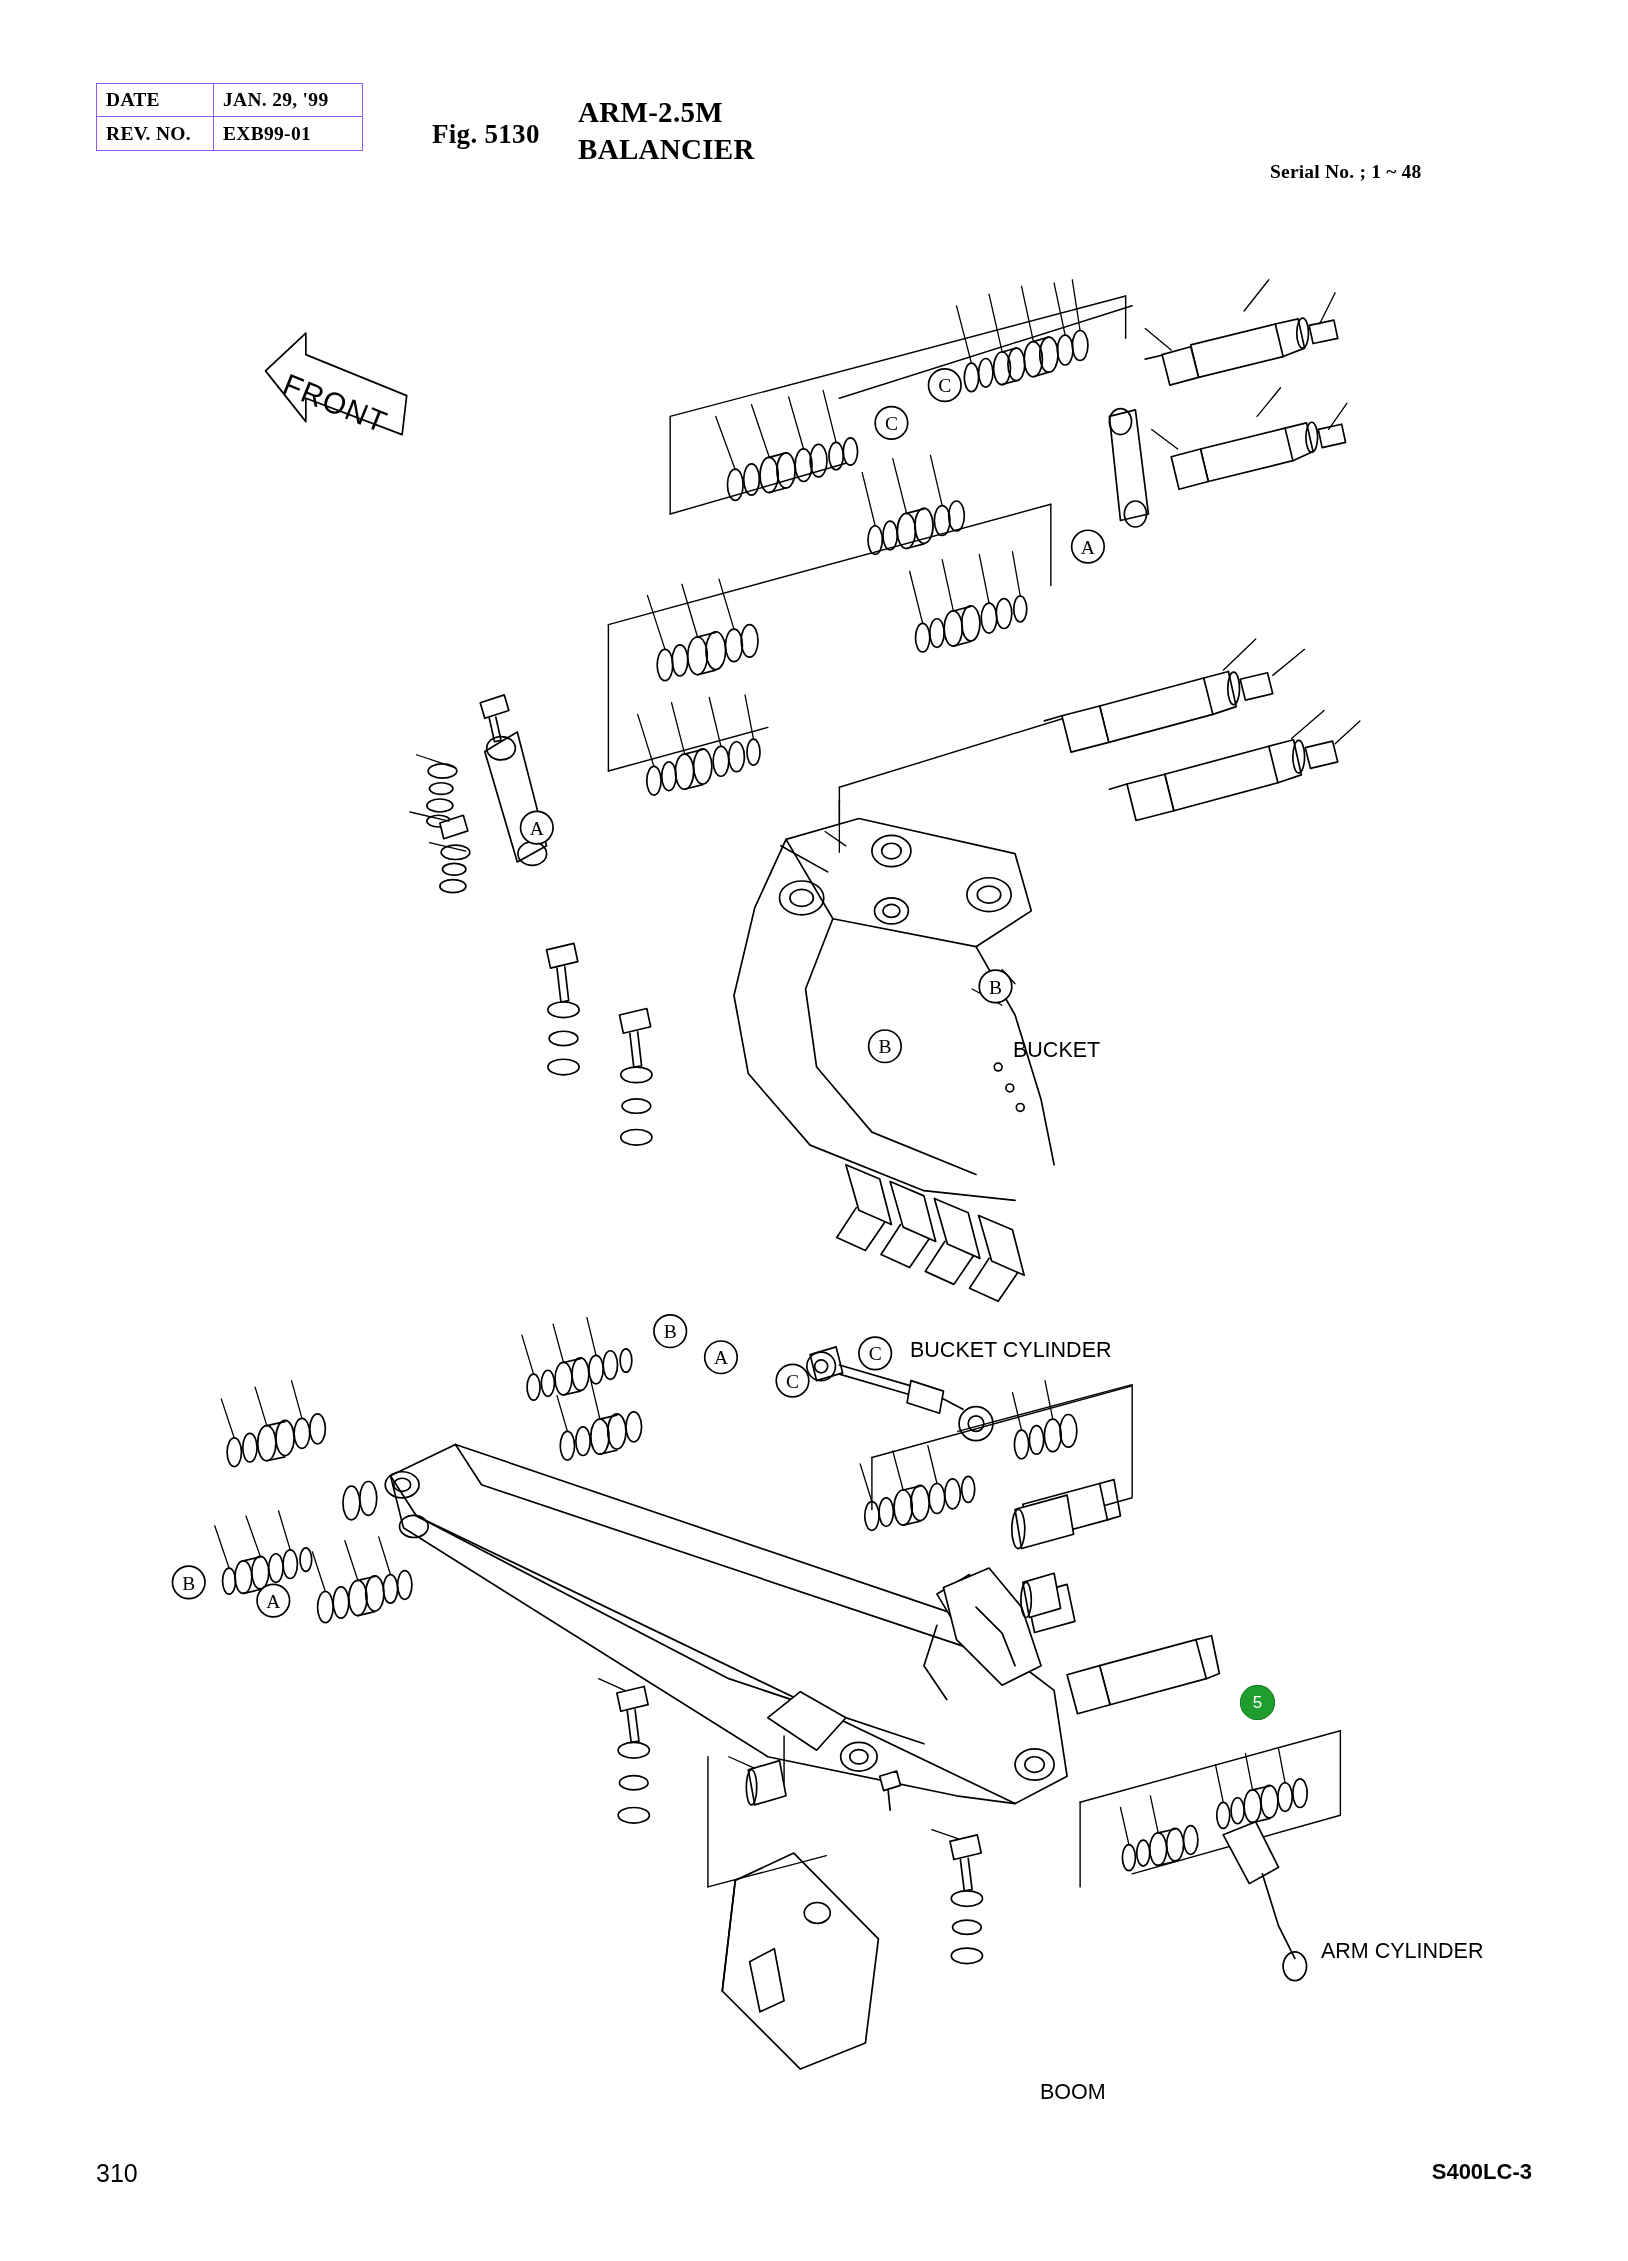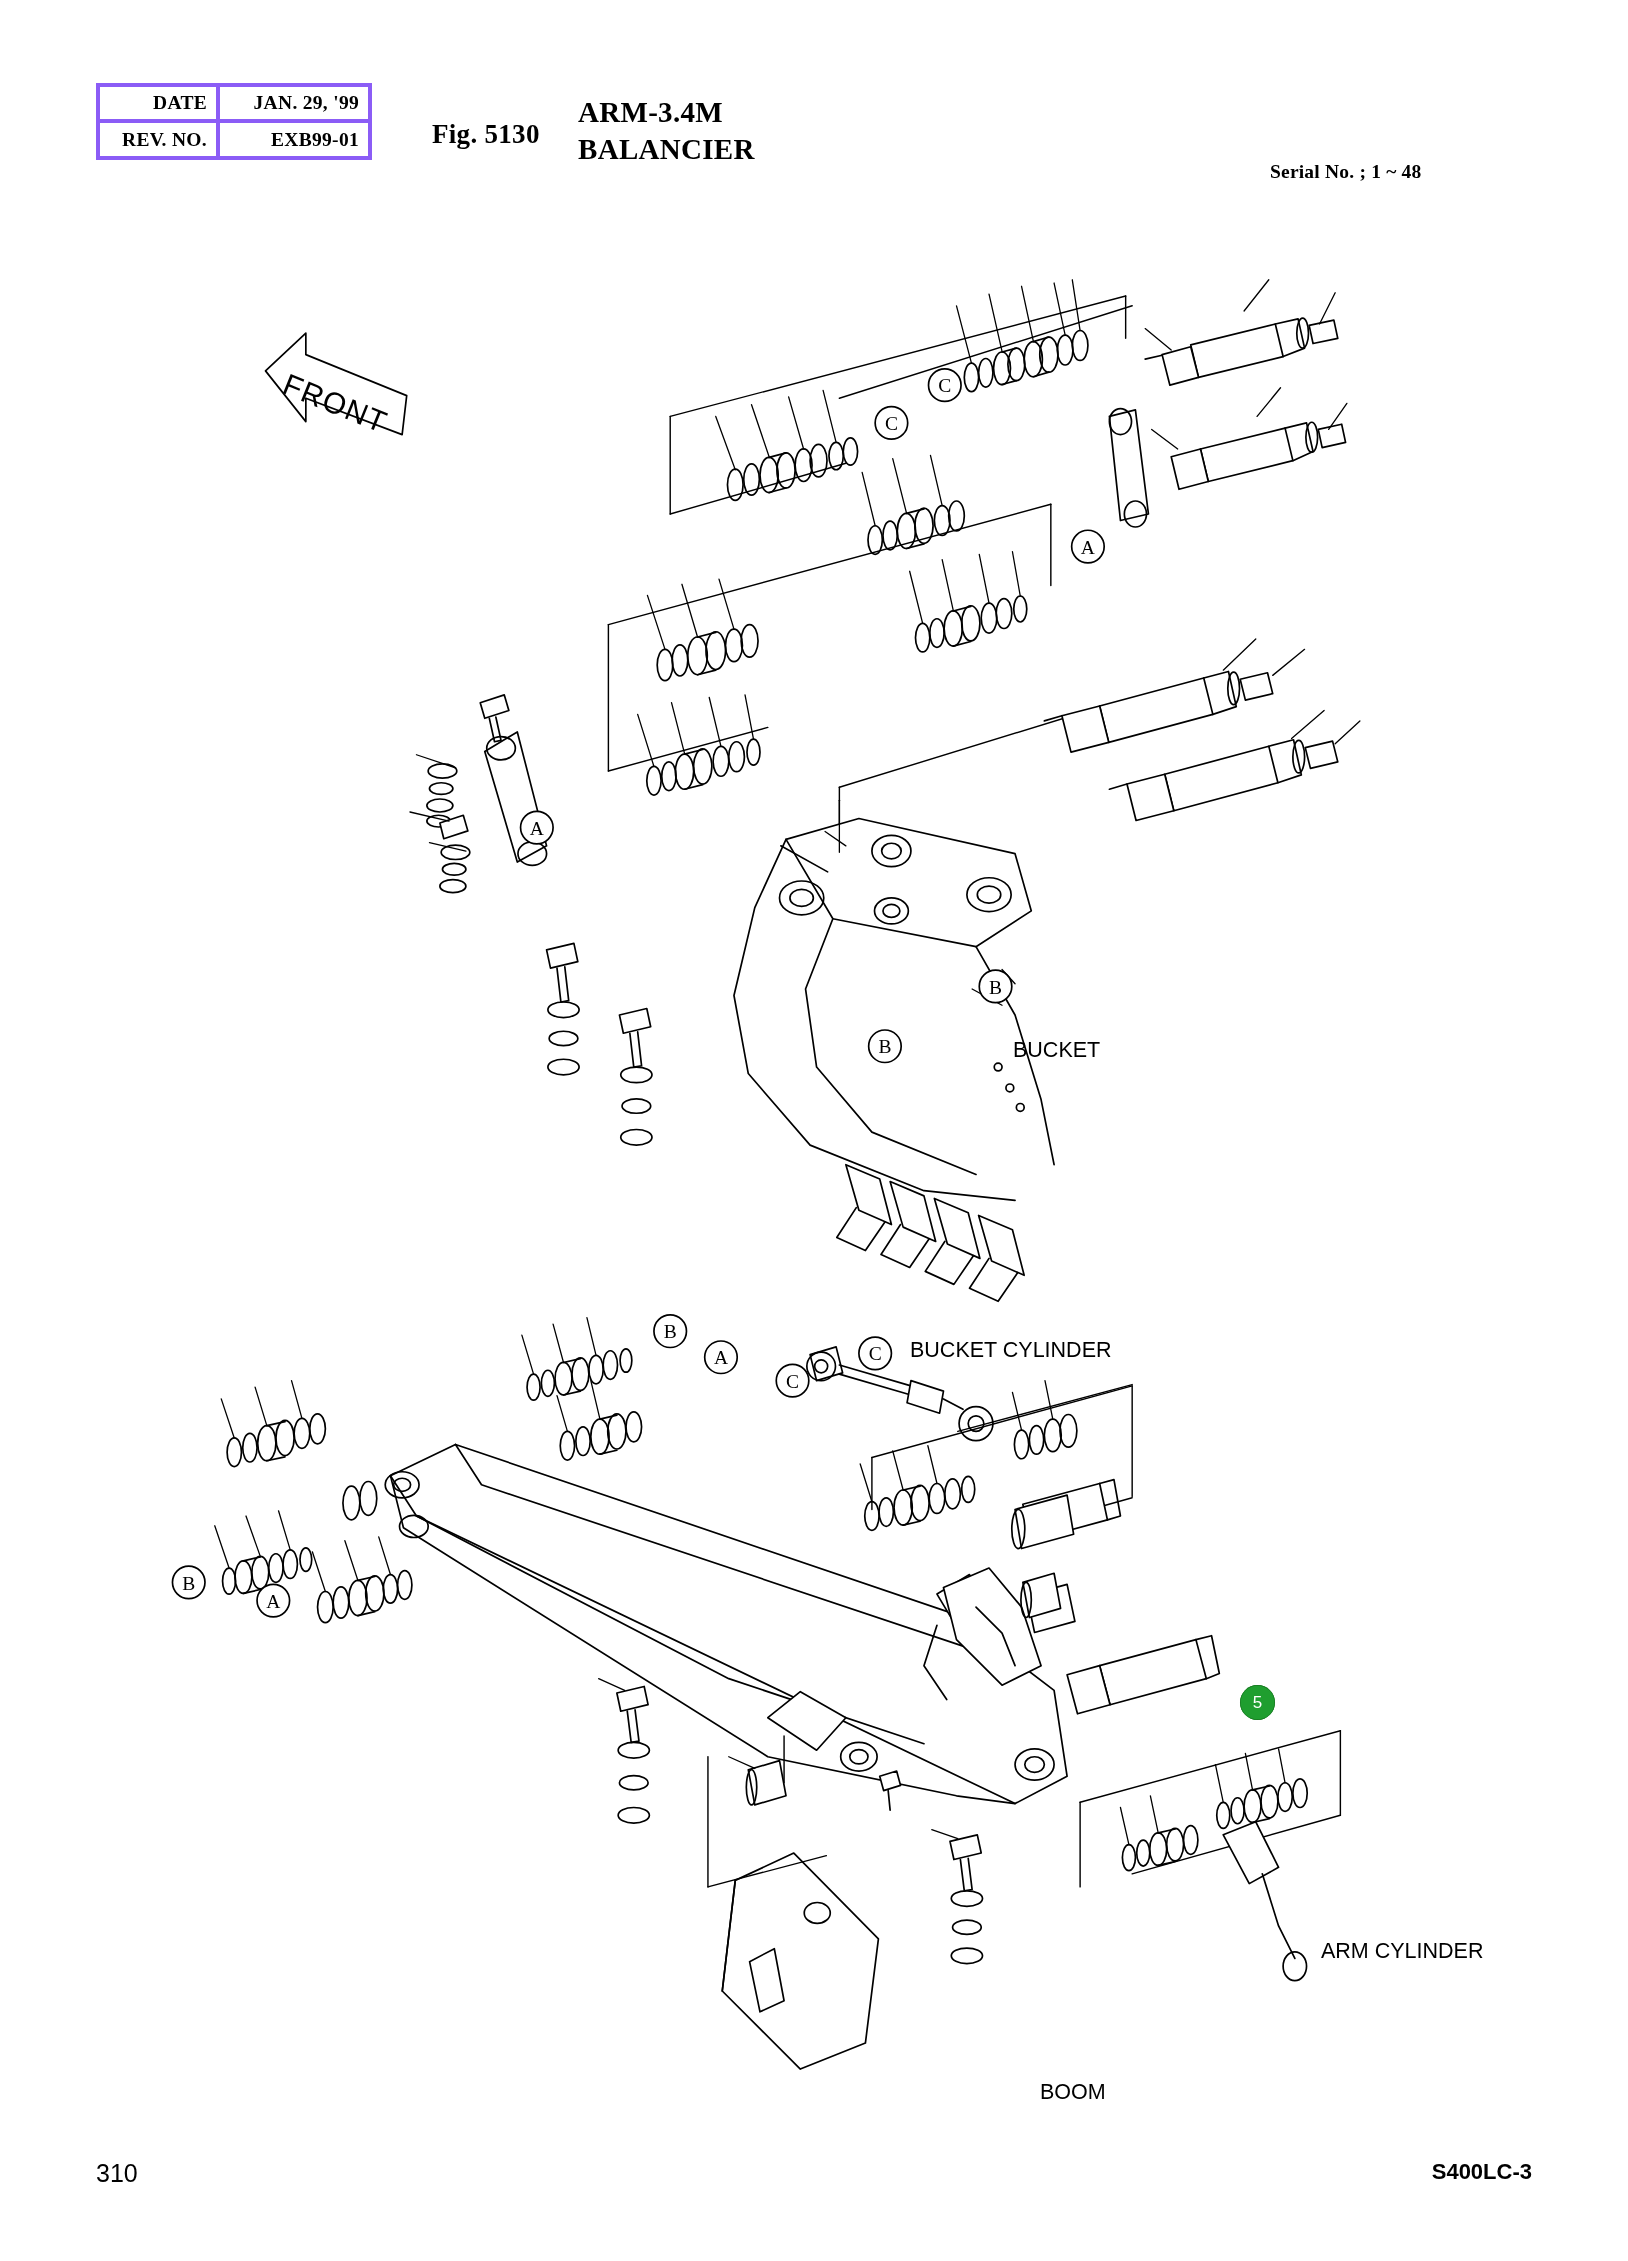--- a/index.html
+++ b/index.html
@@ -21,24 +21,24 @@
 
   
   .meta-table {
     position: absolute;
     left: 96px;
     top: 83px;
     border-collapse: collapse;
     font-family: "Liberation Serif", serif;
   }
   .meta-table td {
-    border: 4px solid #8b5cf6;
+    border: 1px solid #8b5cf6;
     font-size: 19.5px;
     font-weight: bold;
-    text-align: right;
+    text-align: left;
     padding: 5.2px 9px;
     white-space: nowrap;
     letter-spacing: 0.3px;
   }
   .meta-table td.label { width: 98px; }
   .meta-table td.value { width: 130px; }
 
   .fig-no {
     position: absolute;
     left: 432px;
@@ -127,21 +127,21 @@
     </tr>
     <tr>
       <td class="label">REV. NO.</td>
       <td class="value">EXB99-01</td>
     </tr>
   </tbody>
     </table>
 
   <div class="fig-no">Fig. 5130</div>
   <div class="fig-title">
-    <div>ARM-3.4M</div>
+    <div>ARM-2.5M</div>
     <div>BALANCIER</div>
   </div>
   <div class="serial">Serial No. ; 1 ~ 48</div>
 
   <svg class="drawing" viewBox="0 0 2502 3475">
     <g fill="none" stroke="#000" stroke-width="2.6" stroke-linecap="round" stroke-linejoin="round">
 
       <g>
         <path d="M408,570 L470,512 L470,545 L625,608 L618,668 L470,612 L470,648 Z" fill="#fff"></path>
       </g>

